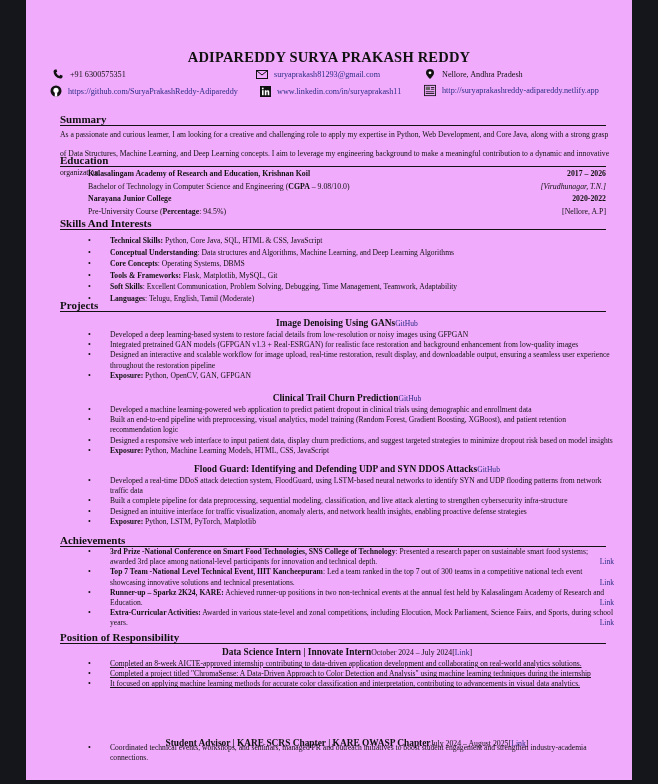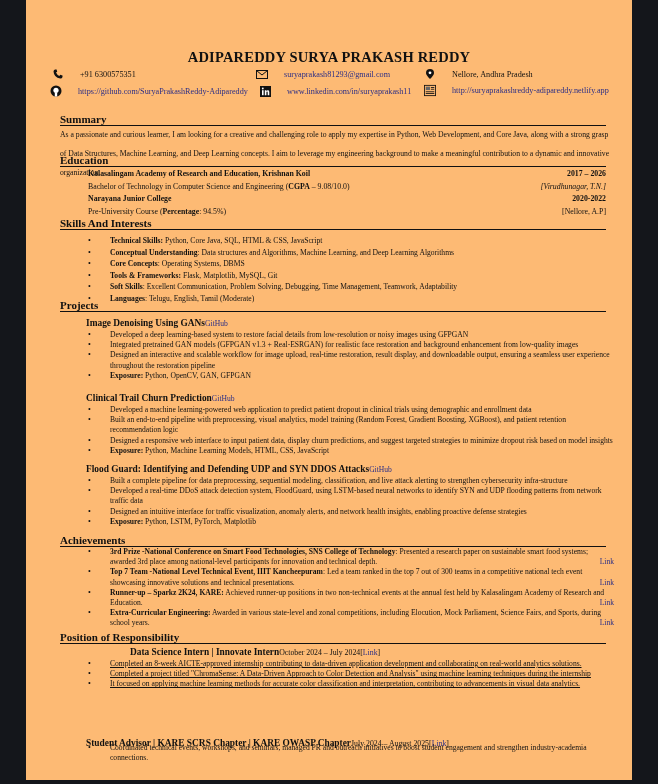--- a/index.html
+++ b/index.html
@@ -1,32 +1,32 @@
 <!DOCTYPE html>
 <html><head>
 <meta charset="utf-8">
 <style>
   html, body { margin:0; padding:0; }
   body { width:658px; height:784px; background:#14161b; position:relative; overflow:hidden;
          font-family:"Liberation Serif", serif; color:#111; }
-  .page { position:absolute; left:26px; top:0; width:606px; height:780px; background:#fdba74; }
+  .page { position:absolute; left:26px; top:0; width:606px; height:780px; background:#f0abfc; }
   .name { position:absolute; top:49px; left:0; width:606px; text-align:center; font-weight:bold; font-size:14.5px; letter-spacing:0.2px; }
-  .contact { position:absolute; font-size:8.2px; display:flex; align-items:center; gap:16px; white-space:nowrap; }
+  .contact { position:absolute; font-size:8.2px; display:flex; align-items:center; gap:6px; white-space:nowrap; }
   .contact .ic { width:12px; height:12px; display:inline-flex; align-items:center; justify-content:center; }
   .contact a, .link { color:#2b2e86; text-decoration:none; }
   .sec { position:absolute; left:34px; width:546px; font-weight:bold; font-size:11px; border-bottom:1.6px solid #111; line-height:12px; }
   .para { position:absolute; left:34px; width:550px; font-size:7.7px; line-height:19px; }
   .row { position:absolute; left:62px; width:518px; font-size:7.8px; display:flex; justify-content:space-between; }
   .row.b { font-weight:bold; }
   .it { font-style:italic; }
   .ul { position:absolute; left:58px; width:530px; margin:0; padding:0; list-style:none; font-size:7.6px; line-height:10.2px; }
   .ul li { position:relative; padding-left:26px; }
   .ul li::before { content:"\2022"; position:absolute; left:4px; font-size:8px; }
   .ul li .r { float:right; }
-  .ptitle { position:absolute; left:60px; width:522px; font-weight:bold; font-size:9.4px; display:flex; justify-content:flex-start; align-items:baseline; }
+  .ptitle { position:absolute; left:60px; width:522px; font-weight:bold; font-size:9.4px; display:flex; justify-content:center; align-items:baseline; }
   .ptitle .gh { font-weight:normal; font-size:7.6px; color:#2b2e86; }
   .ptitle .dt { font-weight:normal; font-size:7.8px; }
 </style>
 </head>
 <body>
 
 <div class="page">
   <div class="name">ADIPAREDDY SURYA PRAKASH REDDY</div>
 
   <div class="contact" style="left:26px;top:68px;">
@@ -144,36 +144,36 @@
     <li>Built an end-to-end pipeline with preprocessing, visual analytics, model training (Random Forest, Gradient Boosting, XGBoost), and patient retention recommendation logic</li>
     <li>Designed a responsive web interface to input patient data, display churn predictions, and suggest targeted strategies to minimize dropout risk based on model insights</li>
     <li><b>Exposure:</b><span> Python, Machine Learning Models, HTML, CSS, JavaScript</span></li>
   </ul>
 
   <div class="ptitle" style="top:464px;">
       <span>Flood Guard: Identifying and Defending UDP and SYN DDOS Attacks</span>
       <a class="gh">GitHub</a>
     </div>
   <ul class="ul" style="top:476px;">
+    <li>Developed a real-time DDoS attack detection system, FloodGuard, using LSTM-based neural networks to identify SYN and UDP flooding patterns from network traffic data</li>
     <li>Built a complete pipeline for data preprocessing, sequential modeling, classification, and live attack alerting to strengthen cybersecurity infra-structure</li>
-    <li>Developed a real-time DDoS attack detection system, FloodGuard, using LSTM-based neural networks to identify SYN and UDP flooding patterns from network traffic data</li>
     <li>Designed an intuitive interface for traffic visualization, anomaly alerts, and network health insights, enabling proactive defense strategies</li>
     <li><b>Exposure:</b><span> Python, LSTM, PyTorch, Matplotlib</span></li>
   </ul>
 
   <div class="sec" style="top:534px;">Achievements</div>
   <ul class="ul" style="top:547px;">
     <li><b>3rd Prize -National Conference on Smart Food Technologies, SNS College of Technology</b><span>: Presented a research paper on sustainable smart food systems; awarded 3rd place among national-level participants for innovation and technical depth.</span> <a class="r link">Link</a></li>
     <li><b>Top 7 Team -National Level Technical Event, IIIT Kancheepuram</b><span>: Led a team ranked in the top 7 out of 300 teams in a competitive national tech event showcasing innovative solutions and technical presentations.</span> <a class="r link">Link</a></li>
     <li><b>Runner-up – Sparkz 2K24, KARE:</b><span> Achieved runner-up positions in two non-technical events at the annual fest held by Kalasalingam Academy of Research and Education.</span> <a class="r link">Link</a></li>
-    <li><b>Extra-Curricular Engineering:</b><span> Awarded in various state-level and zonal competitions, including Elocution, Mock Parliament, Science Fairs, and Sports, during school years.</span> <a class="r link">Link</a></li>
+    <li><b>Extra-Curricular Activities:</b><span> Awarded in various state-level and zonal competitions, including Elocution, Mock Parliament, Science Fairs, and Sports, during school years.</span> <a class="r link">Link</a></li>
   </ul>
 
   <div class="sec" style="top:631px;">Position of Responsibility</div>
-  <div class="ptitle" style="top:647px;margin-left:44px;">
+  <div class="ptitle" style="top:647px;">
       <span>Data Science Intern | Innovate Intern</span>
       <span class="dt"><span>October 2024 – July 2024</span>[<a class="link">Link</a>]</span>
     </div>
   <ul class="ul" style="top:659px;text-decoration:underline;">
     <li>Completed an 8-week AICTE-approved internship contributing to data-driven application development and collaborating on real-world analytics solutions.</li>
     <li>Completed a project titled "ChromaSense: A Data-Driven Approach to Color Detection and Analysis" using machine learning techniques during the internship</li>
     <li>It focused on applying machine learning methods for accurate color classification and interpretation, contributing to advancements in visual data analytics.</li>
   </ul>
   <div class="ptitle" style="top:731px;margin-top:7px;">
       <span>Student Advisor | KARE SCRS Chapter | KARE OWASP Chapter</span>

